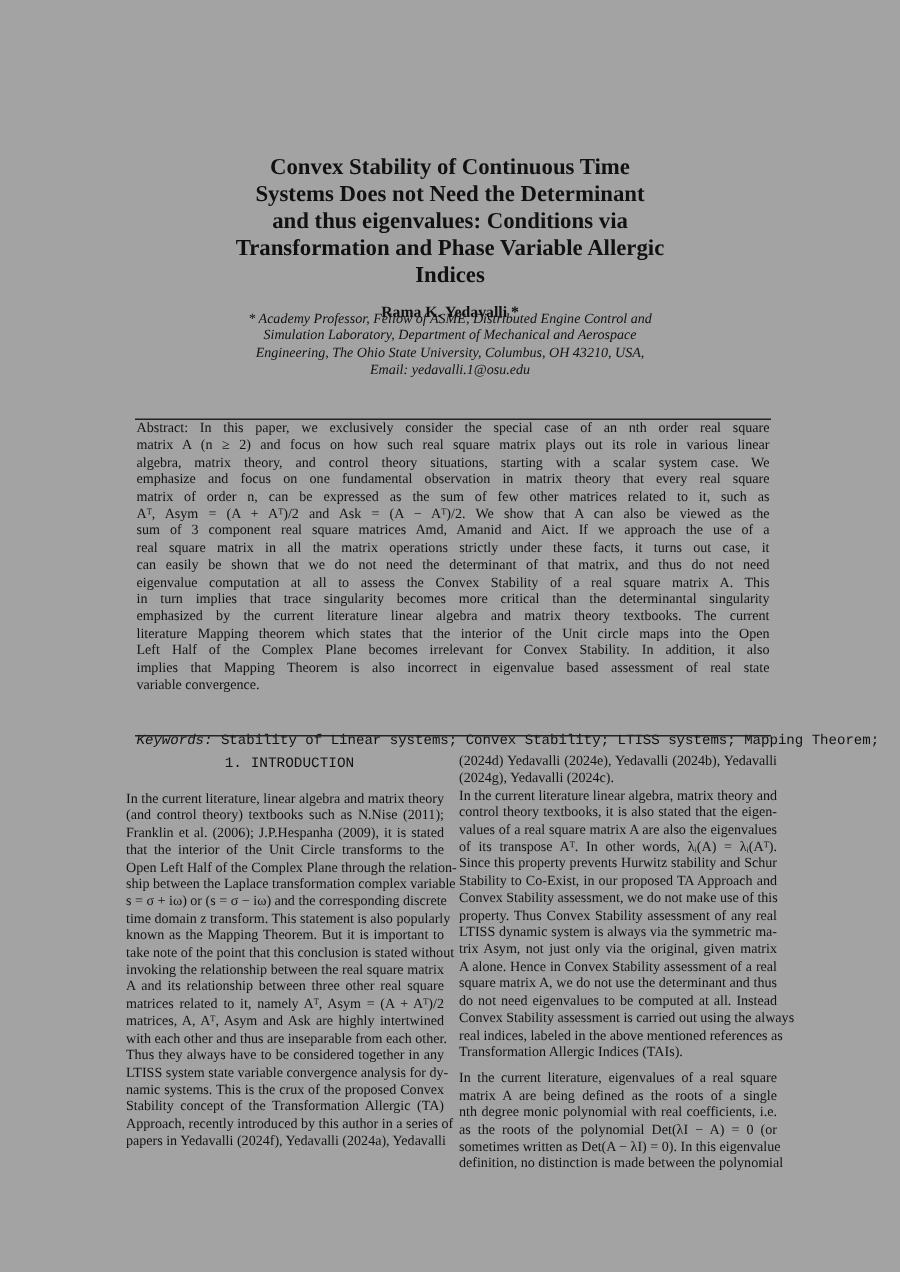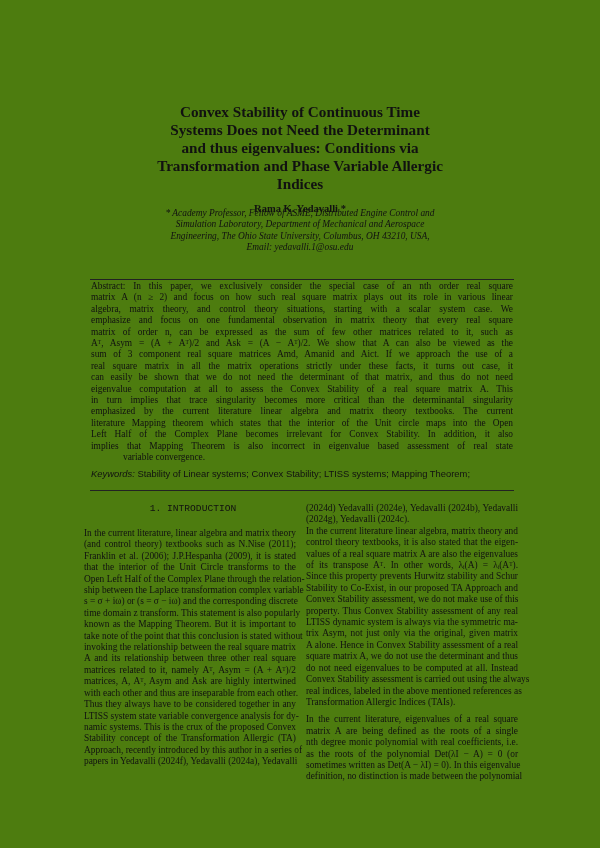--- a/index.html
+++ b/index.html
@@ -1,33 +1,33 @@
 <!DOCTYPE html>
 <html><head>
 <meta charset="utf-8">
 <style>
   html, body { margin: 0; padding: 0; background: #ffffff; }
   body { width: 600px; height: 848px; position: relative; overflow: hidden;
          font-family: "DejaVu Serif", "Liberation Serif", serif; color: #111; }
-  .page { position: absolute; left: 0; top: 0; width: 600px; height: 848px; background: #4d7c0f; }
+  .page { position: absolute; left: 0; top: 0; width: 600px; height: 848px; background: #a3a3a3; }
   .title { position: absolute; left: 100px; top: 103px; width: 400px; text-align: center;
            font-family: "Liberation Serif", serif; font-weight: bold; font-size: 15.2px; line-height: 18px; }
   .title div { white-space: nowrap; }
   .author { position: absolute; left: 120px; top: 203px; width: 360px; text-align: center;
             font-family: "Liberation Serif", serif; font-weight: bold; font-size: 10.5px; }
   .affil { position: absolute; left: 120px; top: 208px; width: 360px; text-align: center;
            font-family: Liberation Serif, serif; font-style: italic; font-size: 9.4px; line-height: 11.4px; }
   .affil div { white-space: nowrap; }
   .rule { position: absolute; left: 90px; width: 424px; height: 1px; background: #222; }
   .abstract { position: absolute; left: 91px; top: 281px; width: 422px;
               font-family: "Liberation Serif", serif; font-size: 9.4px; line-height: 11.4px; text-align: justify; }
   .abstract div { white-space: nowrap; text-align-last: justify; }
-  .abstract div.last { text-align-last: left; margin-left: 32px; }
-  .keywords { position: absolute; left: 91px; top: 468px; width: 422px;
-              font-family: Liberation Sans, sans-serif; font-size: 9.4px; line-height: 11.4px; white-space: nowrap; }
+  .abstract div.last { text-align-last: left; }
+  .keywords { position: absolute; left: 91px; top: 488px; width: 422px;
+              font-family: Liberation Mono, monospace; font-size: 9.4px; line-height: 11.4px; white-space: nowrap; }
   .sec-head { position: absolute; left: 88px; top: 503px; width: 210px; text-align: center;
               font-family: Liberation Mono, monospace; font-size: 9.6px; }
   .col { position: absolute; font-family: "Liberation Serif", serif; font-size: 9.4px; line-height: 11.4px; width: 212px; }
   .col div { white-space: nowrap; text-align-last: justify; text-align: justify; }
   .col div.last { text-align-last: left; }
   .col div.gap { margin-top: 6px; }
   .col-left { left: 84px; top: 528px; }
   .col-right { left: 306px; top: 503px; }
   i { font-style: italic; }
 </style>

